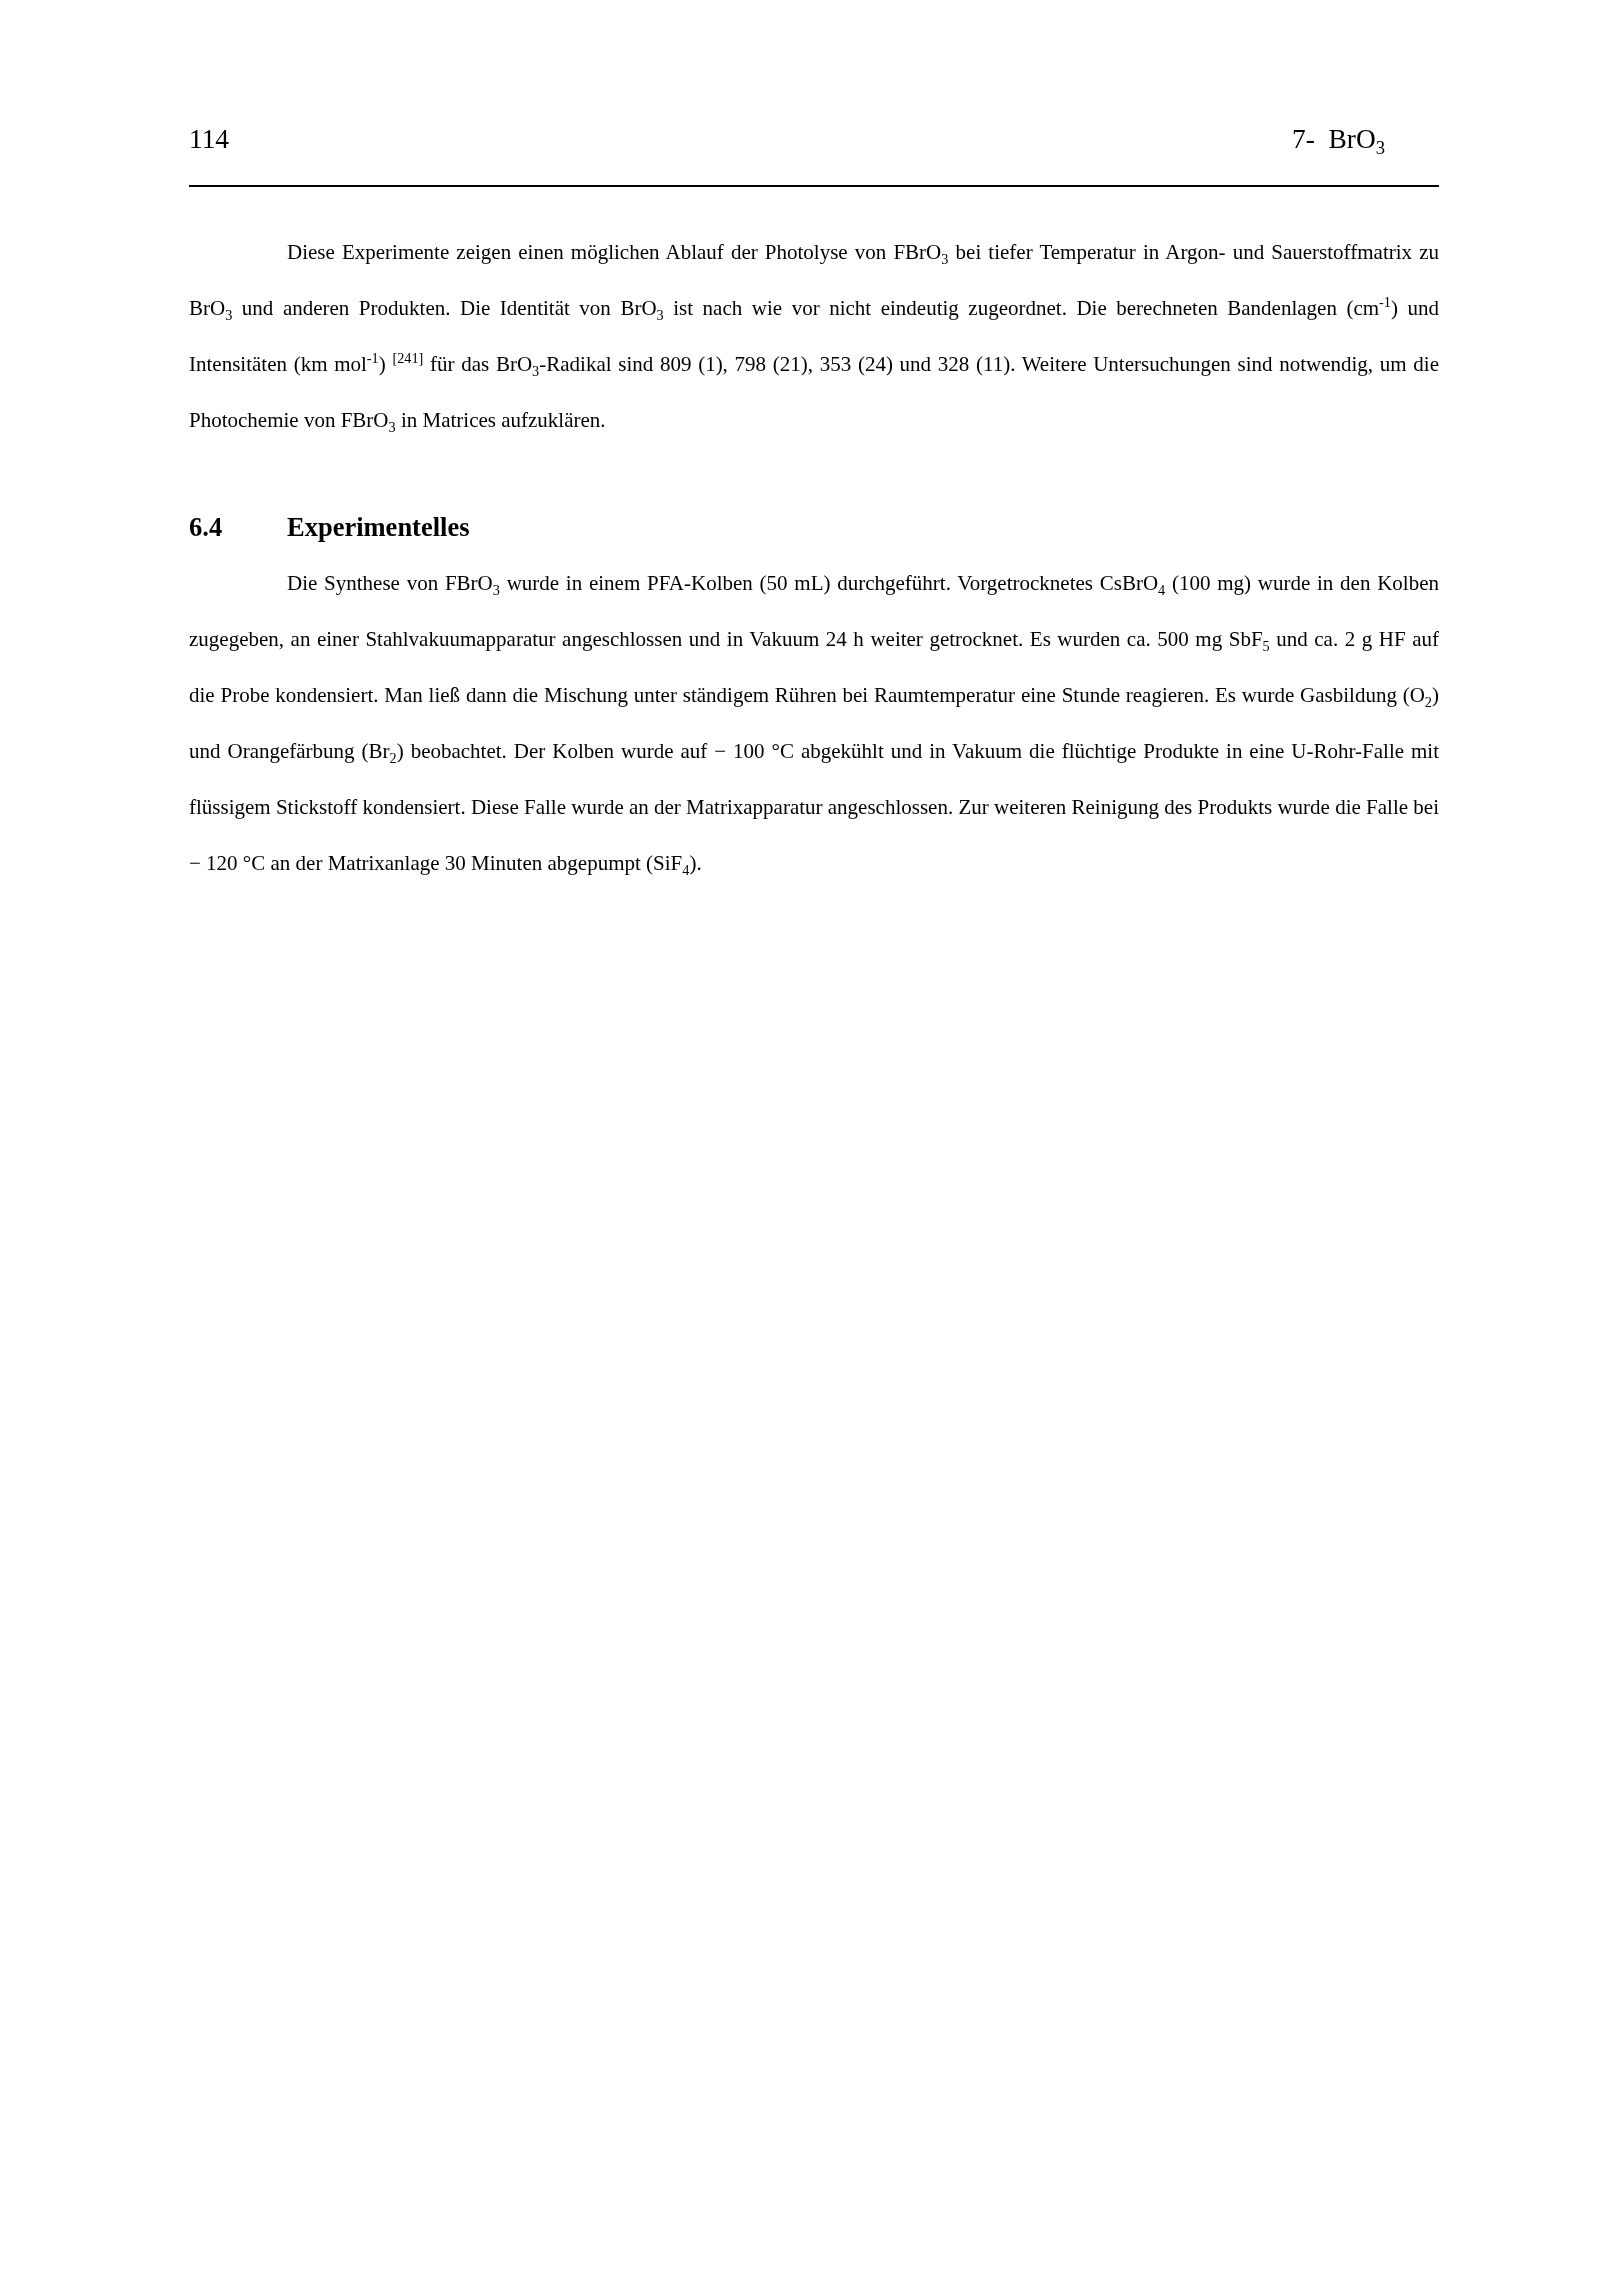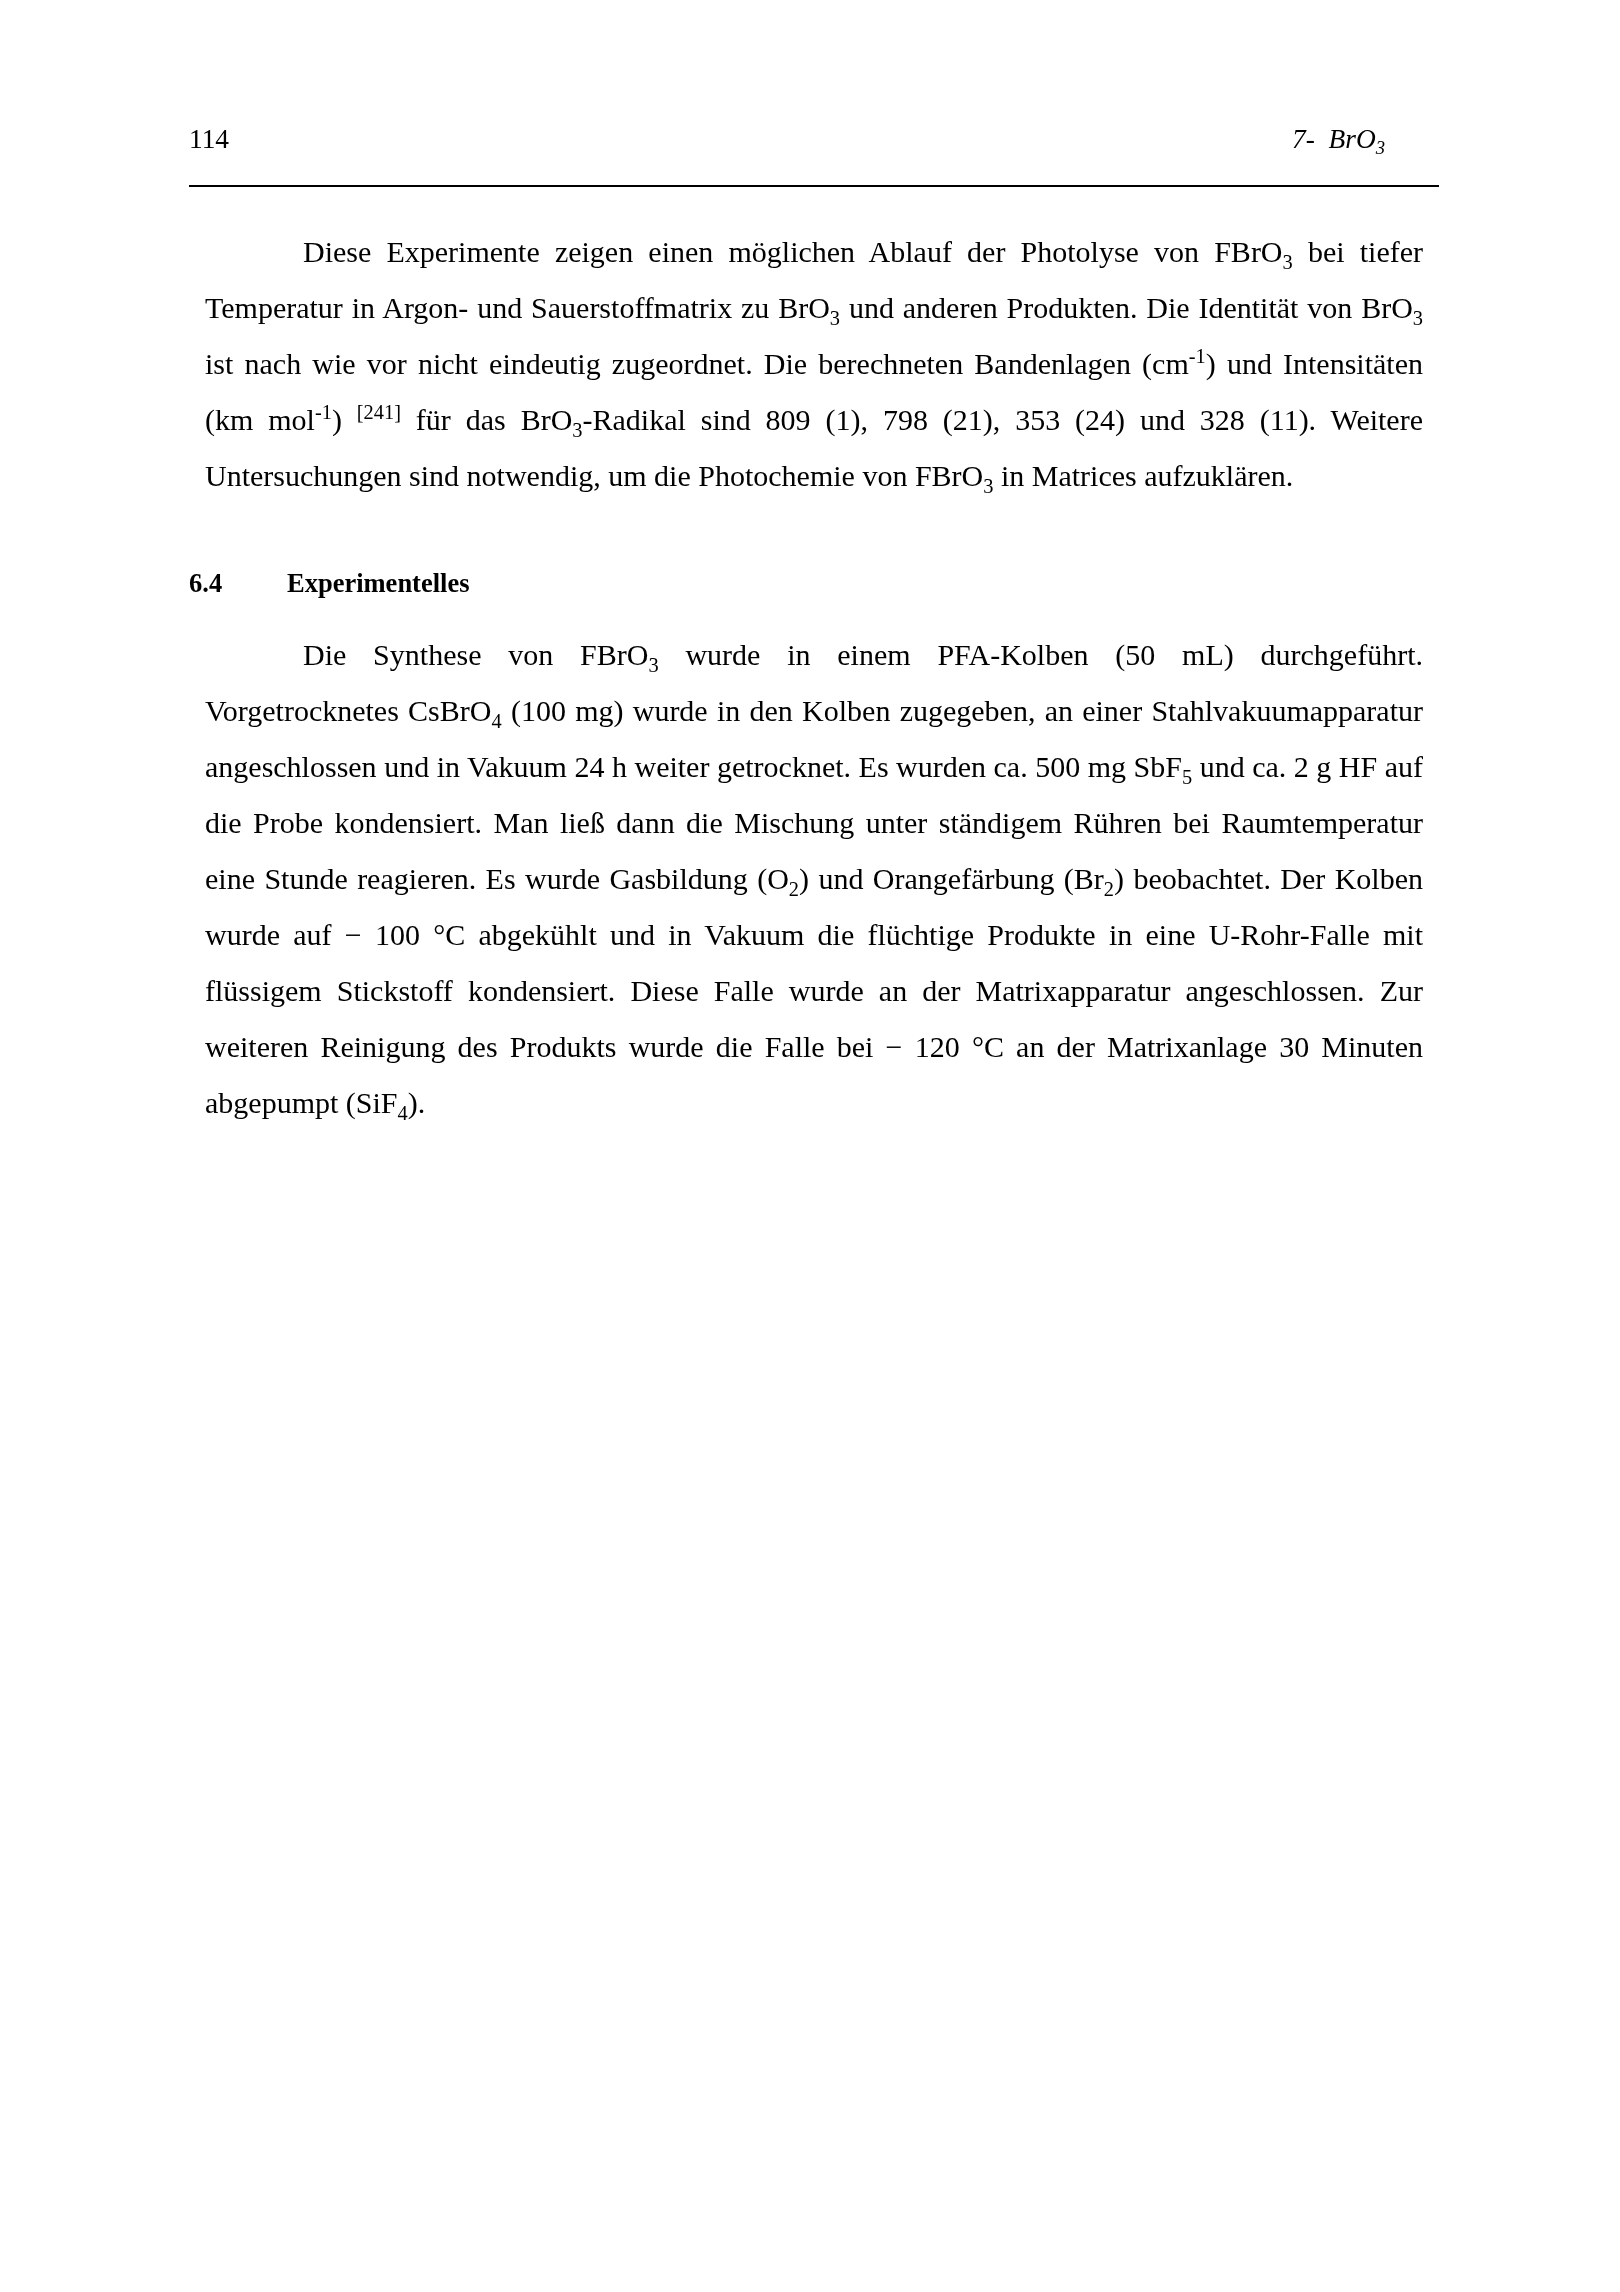--- a/index.html
+++ b/index.html
@@ -21,37 +21,36 @@
   }
   .page-header {
     display: flex;
     justify-content: space-between;
     align-items: baseline;
     font-size: 27.4px;
     line-height: 33px;
   }
   .chapter-label {
     padding-right: 54px;
-    font-style: italic;
   }
   .header-rule {
     margin-top: 29px;
     border: 0;
     border-top: 2.9px solid #000000;
     height: 0;
   }
   main {
     margin-top: 37px;
   }
   p.body-par {
-    font-size: 30px;
+    font-size: 21px;
     line-height: 56px;
     text-align: justify;
     text-indent: 98px;
-    margin: 16px;
+    margin: 0;
   }
   p.body-par + h2.section-heading {
     margin-top: 51px;
   }
   sub, sup {
     font-size: 68%;
     line-height: 0;
   }
   h2.section-heading,
   h3.subsection-heading {

